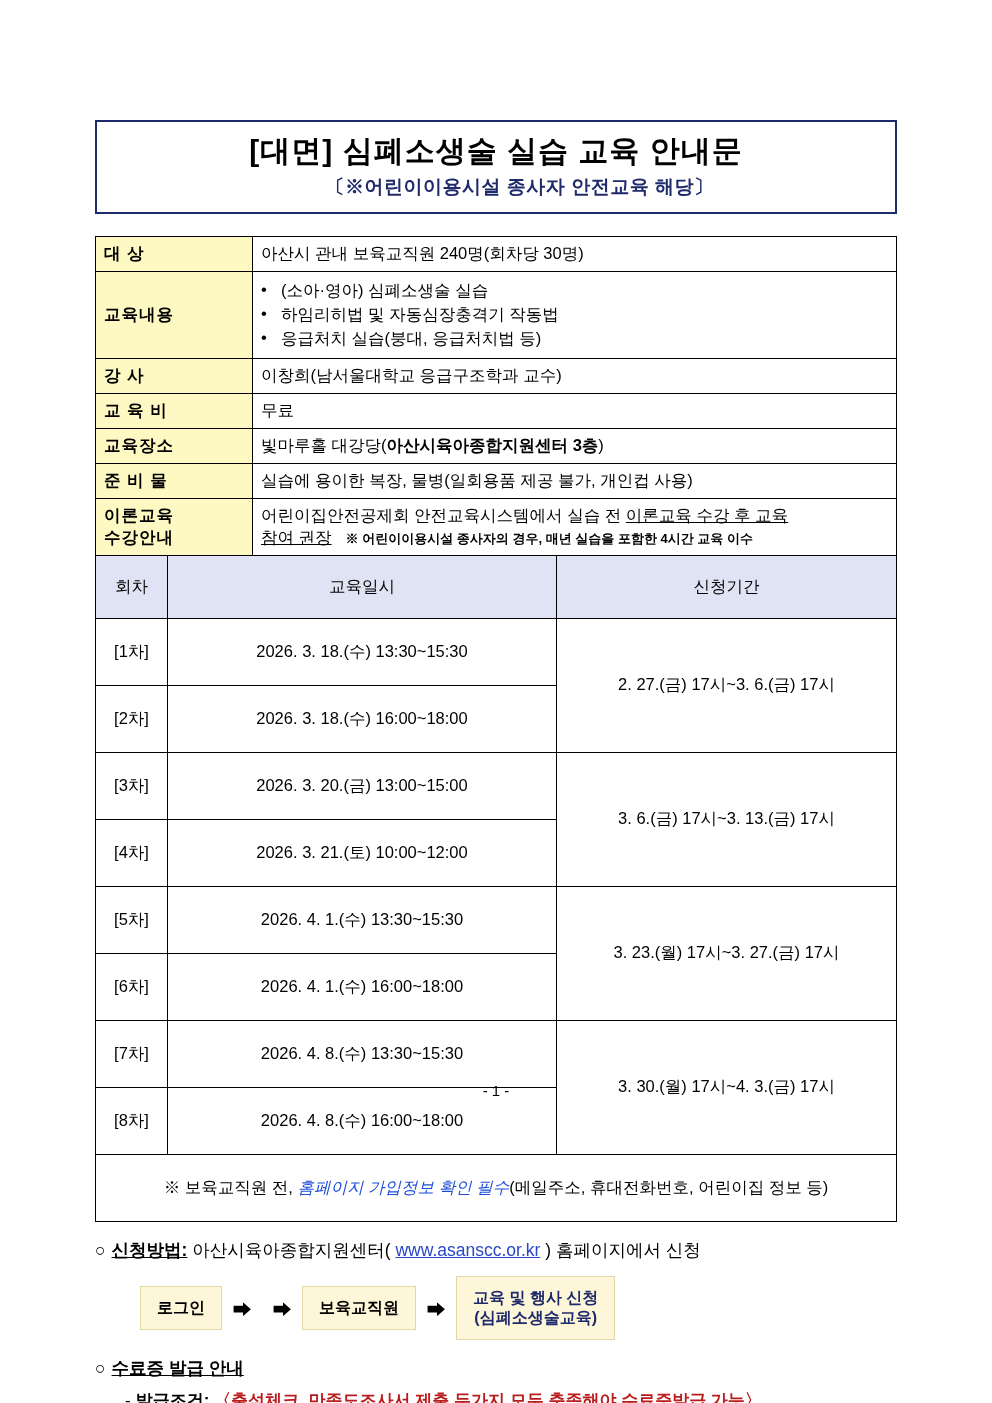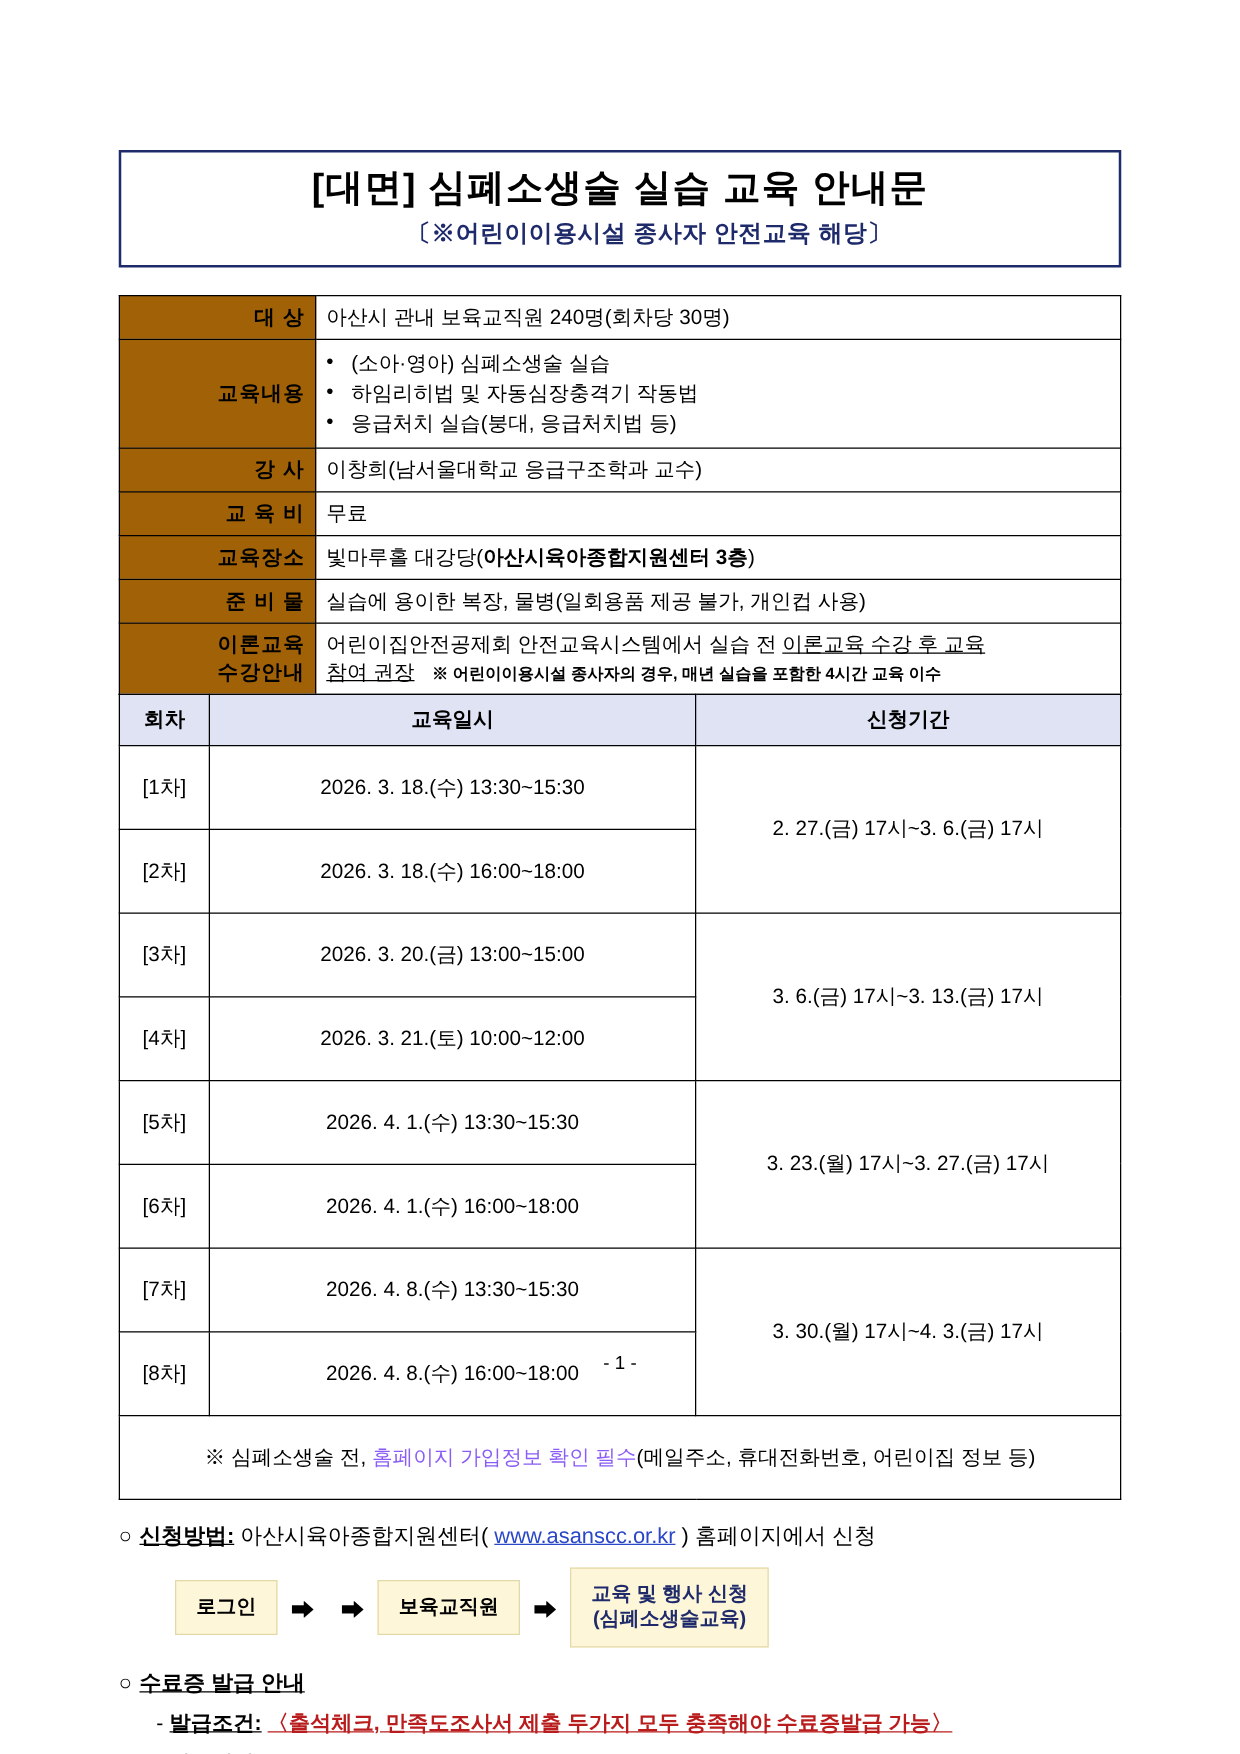--- a/index.html
+++ b/index.html
@@ -52,22 +52,22 @@
     table-layout: fixed;
   }
   table.info td {
     border: 1px solid #000;
     padding: 6px 8px;
     font-size: 16.5px;
     vertical-align: middle;
   }
   td.label {
     width: 140px;
-    background: #a16207;
-    text-align: right;
+    background: #fef9c3;
+    text-align: left;
     font-weight: bold;
     letter-spacing: 1px;
   }
   td.value {
     padding-left: 12px;
   }
   .bul {
     display: flex;
     margin: 2px 0;
   }
@@ -93,35 +93,35 @@
     margin-top: -1px;
   }
   table.sched th, table.sched td {
     border: 1px solid #000;
     font-size: 16.5px;
     padding: 22px 4px;
     text-align: center;
   }
   table.sched th {
     background: #dfe3f3;
-    font-weight: bold;
-    padding: 9px 4px;
+    font-weight: normal;
+    padding: 20px 4px;
   }
   .col-round { width: 72px; }
   .col-when  { width: auto; }
   .col-apply { width: 340px; }
   td.round { font-size: 16px; }
   td.apply { font-size: 16.5px; }
 
   .footnote-row td {
     text-align: left;
     font-size: 14.5px;
     padding: 6px 8px;
   }
-  .red { color: #8b5cf6; }
+  .red { color: #1d4ed8; font-style: italic; }
 
   
   .section {
     margin-top: 16px;
     font-size: 17px;
   }
   .sec-head {
     font-size: 17.5px;
   }
   .sec-head .circ { margin-right: 6px; }
@@ -279,21 +279,21 @@
       <tr>
         <td class="round">[7차]</td>
         <td>2026. 4. 8.(수) 13:30~15:30</td>
         <td class="apply" rowspan="2">3. 30.(월) 17시~4. 3.(금) 17시</td>
       </tr>
       <tr>
         <td class="round">[8차]</td>
         <td>2026. 4. 8.(수) 16:00~18:00</td>
       </tr>
       <tr class="footnote-row">
-        <td colspan="3"><span>※ 심폐소생술 전, </span><span class="red">홈페이지 가입정보 확인 필수</span><span>(메일주소, 휴대전화번호, 어린이집 정보 등)</span></td>
+        <td colspan="3"><span>※ 보육교직원 전, </span><span class="red">홈페이지 가입정보 확인 필수</span><span>(메일주소, 휴대전화번호, 어린이집 정보 등)</span></td>
       </tr>
     </tbody>
   </table>
 
   <div class="section">
     <div class="sec-head">
       <span class="circ">○</span><b>신청방법:</b><span> 아산시육아종합지원센터( </span><a class="link" href="#">www.asanscc.or.kr</a><span> ) 홈페이지에서 신청</span>
     </div>
 
     <div class="flow">

